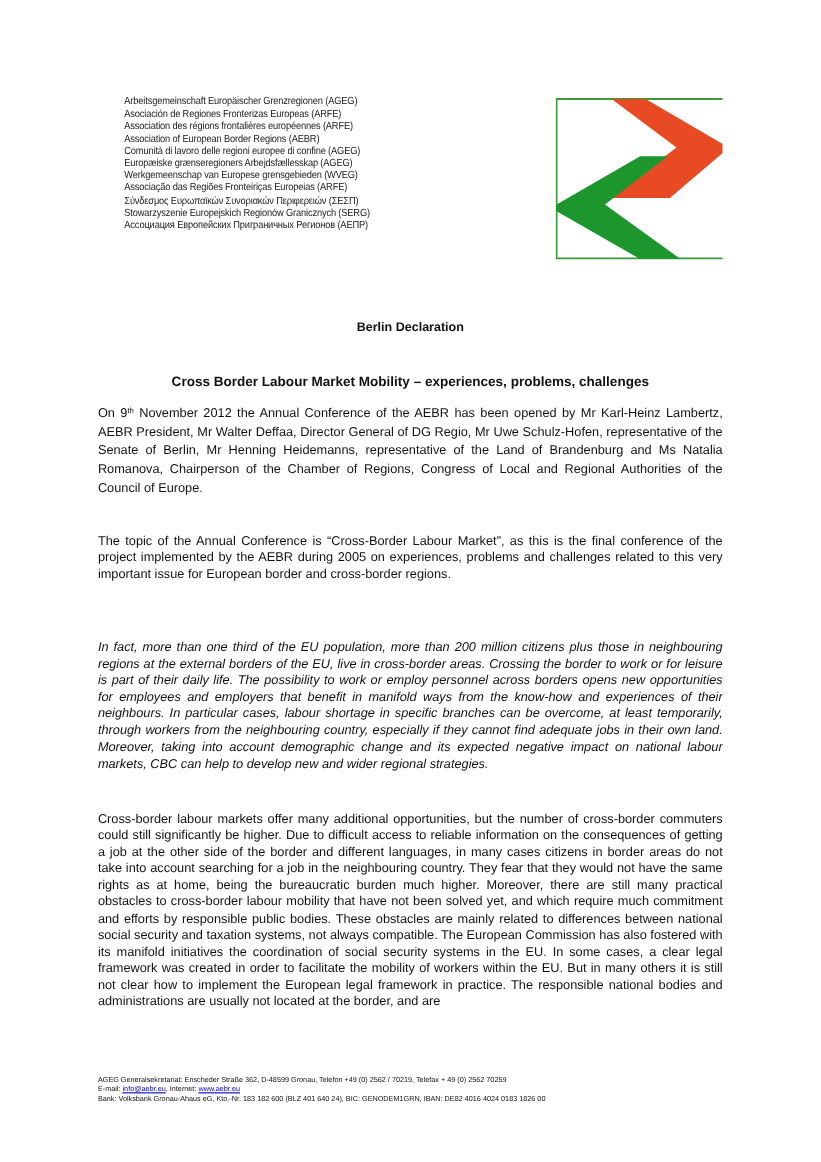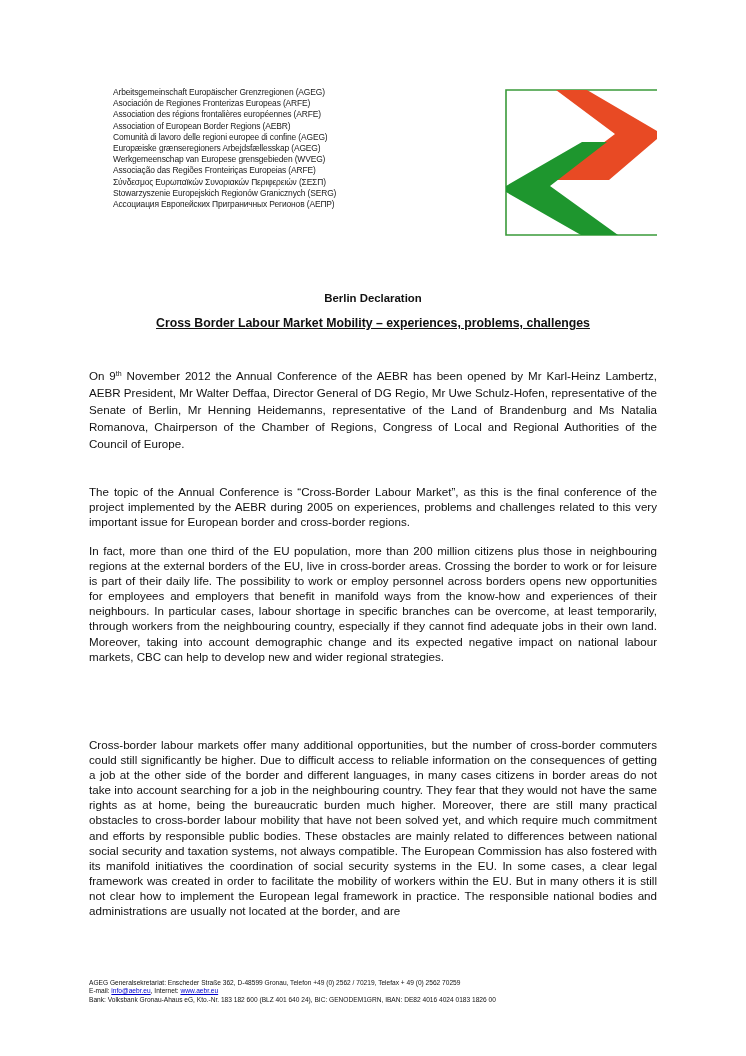--- a/index.html
+++ b/index.html
@@ -2,26 +2,26 @@
 <html><head>
   <meta charset="utf-8">
   <style>
     html, body { margin: 0; padding: 0; background: #ffffff; }
     body { width: 746px; height: 1056px; position: relative; overflow: hidden; color: #111; font-family: "Liberation Sans", sans-serif; }
     .orgs { position: absolute; left: 113px; top: 86px; font-size: 9.4px; line-height: 11.2px; color: #1a1a1a; letter-spacing: -0.15px; transform: scaleX(0.9); transform-origin: left top; white-space: nowrap; }
     .orgs div { white-space: nowrap; }
     .logo { position: absolute; left: 505px; top: 89px; width: 152px; height: 147px; }
     .title { position: absolute; left: 0; width: 746px; text-align: center; font-weight: bold; font-size: 11.4px; }
     .t1 { top: 292px; }
-    .t2 { top: 316px; font-size: 12.3px; text-decoration: underline; }
+    .t2 { top: 340px; font-size: 12.3px; }
     .para { position: absolute; left: 89px; width: 568px; font-size: 11.6px; line-height: 16px; text-align: justify; }
     .para.tight { line-height: 15.1px; }
     .p1 { top: 367px; line-height: 17px; }
     .p2 { top: 484px; }
-    .p3 { top: 543px; }
+    .p3 { top: 581px; font-style: italic; }
     .p4 { top: 737px; }
     sup { font-size: 7px; line-height: 0; vertical-align: 4px; }
     .footer { position: absolute; left: 89px; top: 979px; font-size: 6.6px; line-height: 8.3px; color: #111; white-space: nowrap; }
     .footer a { color: #0000cc; text-decoration: underline; }
   </style>
 </head>
 <body>
 
 <div class="orgs">
   <div>Arbeitsgemeinschaft Europäischer Grenzregionen (AGEG)</div>

